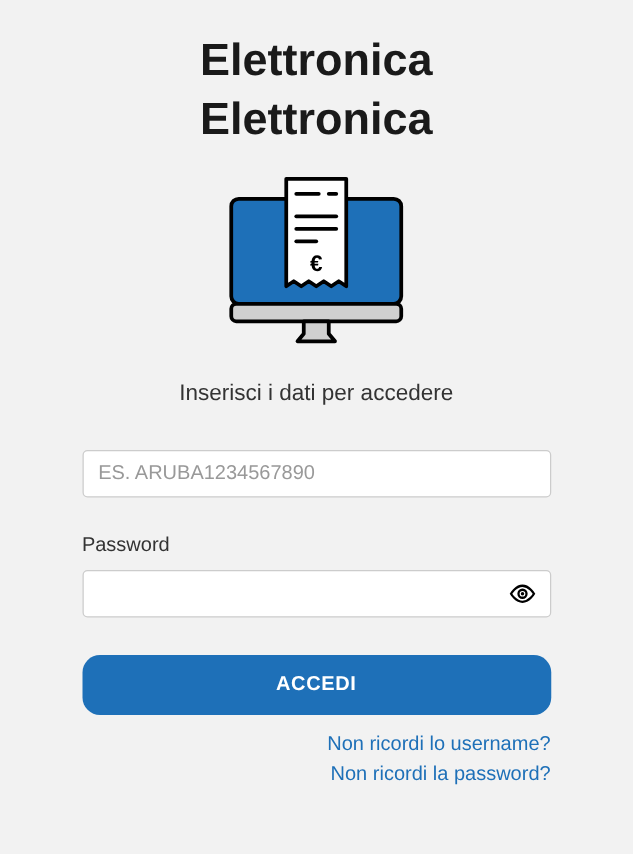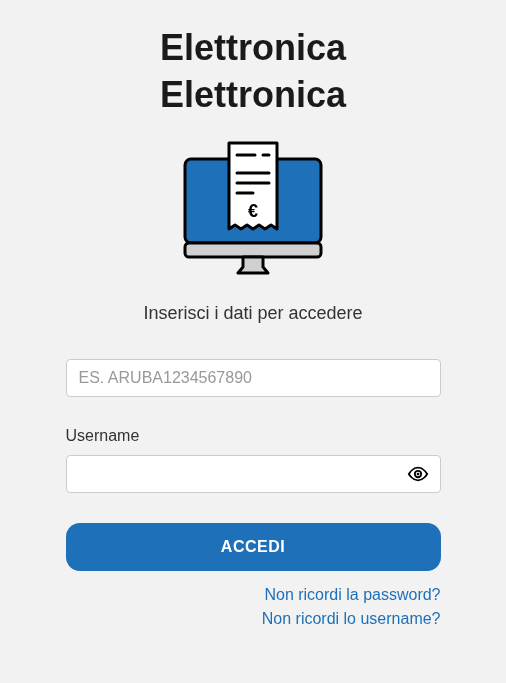--- a/index.html
+++ b/index.html
@@ -136,32 +136,32 @@
 </div>
 
 <p class="subtitle">Inserisci i dati per accedere</p>
 
 <div class="form-container">
   <div class="form-group">
     <input type="text" class="form-input" placeholder="ES. ARUBA1234567890" style="">
   </div>
 
   <div class="form-group">
-    <label class="form-label">Username</label>
+    <label class="form-label">Password</label>
     <div class="input-wrapper">
       <input type="password" class="form-input password-input" style="">
       <button class="eye-button">
         <svg width="22" height="22" viewBox="0 0 24 24">
           <path d="M12 5 C6 5 2 12 2 12 C2 12 6 19 12 19 C18 19 22 12 22 12 C22 12 18 5 12 5 Z" fill="none" stroke="#000" stroke-width="2"></path>
           <circle cx="12" cy="12" r="3.5" fill="none" stroke="#000" stroke-width="2"></circle>
           <circle cx="12" cy="12" r="1.5" fill="#000"></circle>
         </svg>
       </button>
     </div>
   </div>
 
   <button class="submit-button">ACCEDI</button>
 
   <div class="links-container">
+    <a class="link">Non ricordi lo username?</a>
     <a class="link">Non ricordi la password?</a>
-    <a class="link">Non ricordi lo username?</a>
   </div>
 </div>
 
 </body></html>

